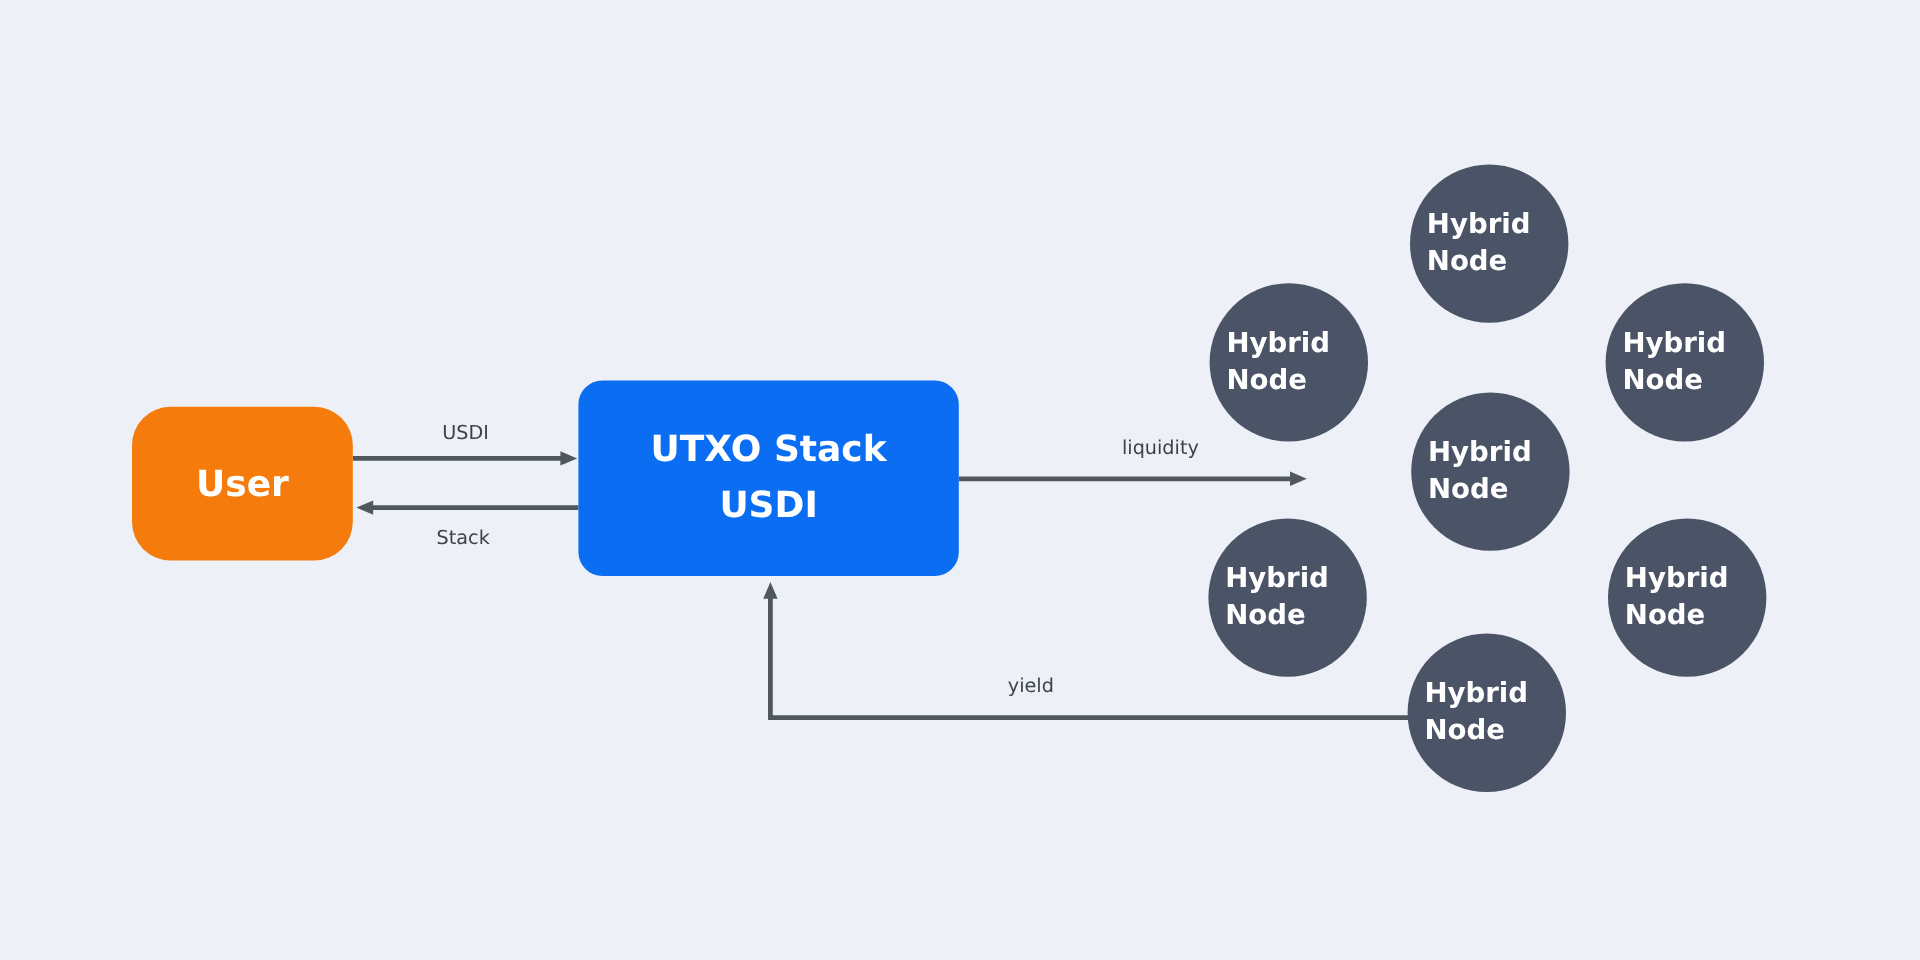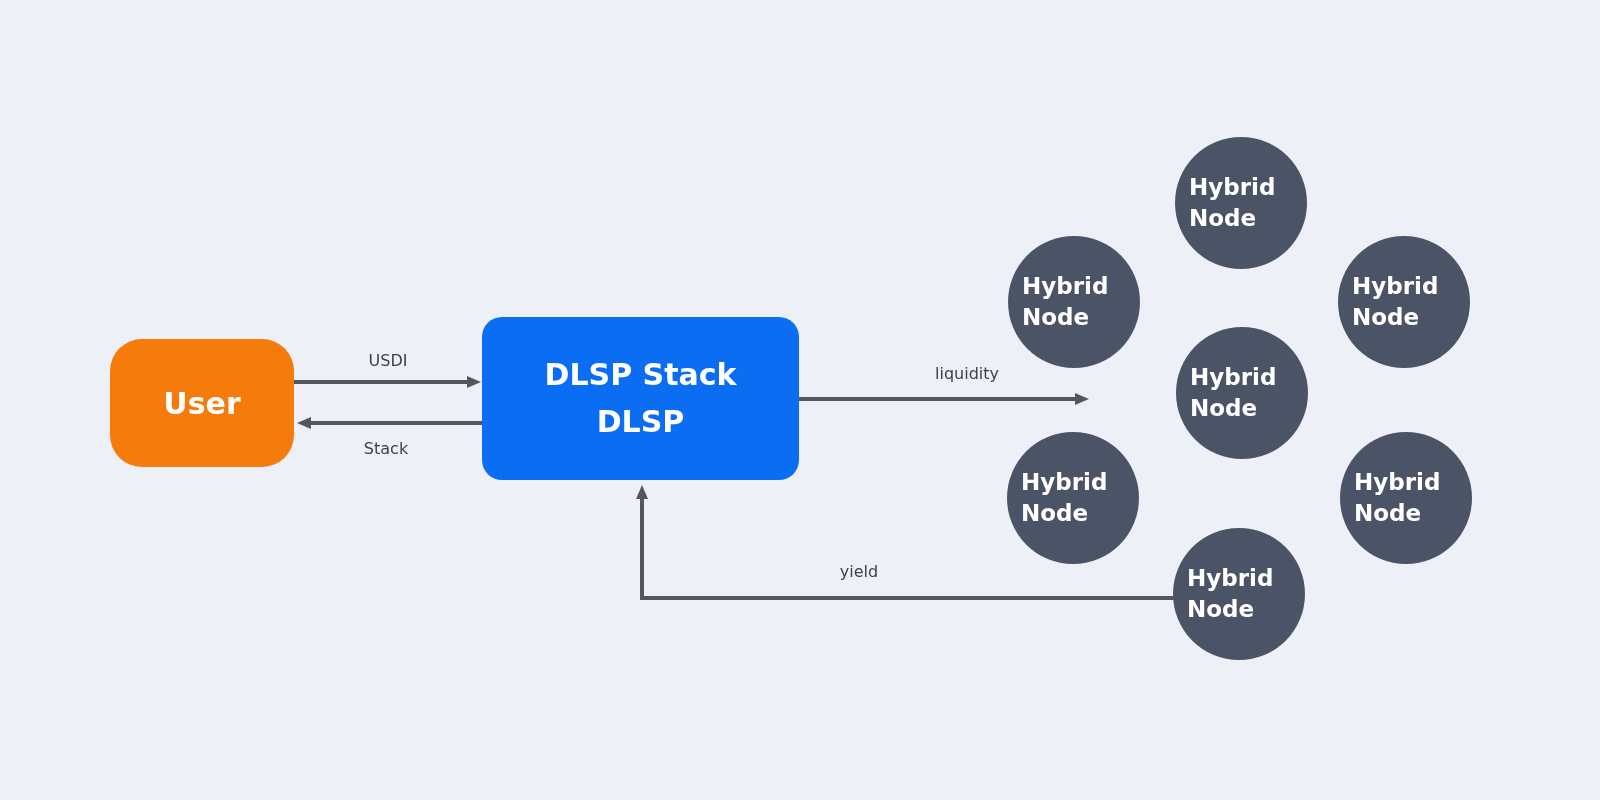--- a/index.html
+++ b/index.html
@@ -107,21 +107,21 @@
     <line class="edge-line" x1="482" y1="423" x2="310" y2="423" marker-end="url(#ah)"></line>
     <line class="edge-line" x1="799" y1="399" x2="1076" y2="399" marker-end="url(#ah)"></line>
     <path class="edge-line" d="M1200,598 L642,598 L642,498" marker-end="url(#ah)"></path>
   </svg>
 
   <div class="box user-box">
     <span>User</span>
   </div>
 
   <div class="box dlsp-box">
-    <span>DLSP Stack DLSP</span>
+    <span>UTXO Stack USDI</span>
   </div>
 
   <div class="edge-label label-usdi">USDI</div>
   <div class="edge-label label-inusdi">Stack</div>
   <div class="edge-label label-liquidity">liquidity</div>
   <div class="edge-label label-yield">yield</div>
 
   <div class="node" style="left:1175px; top:137px;">
     <span>Hybrid Node</span>
   </div>

